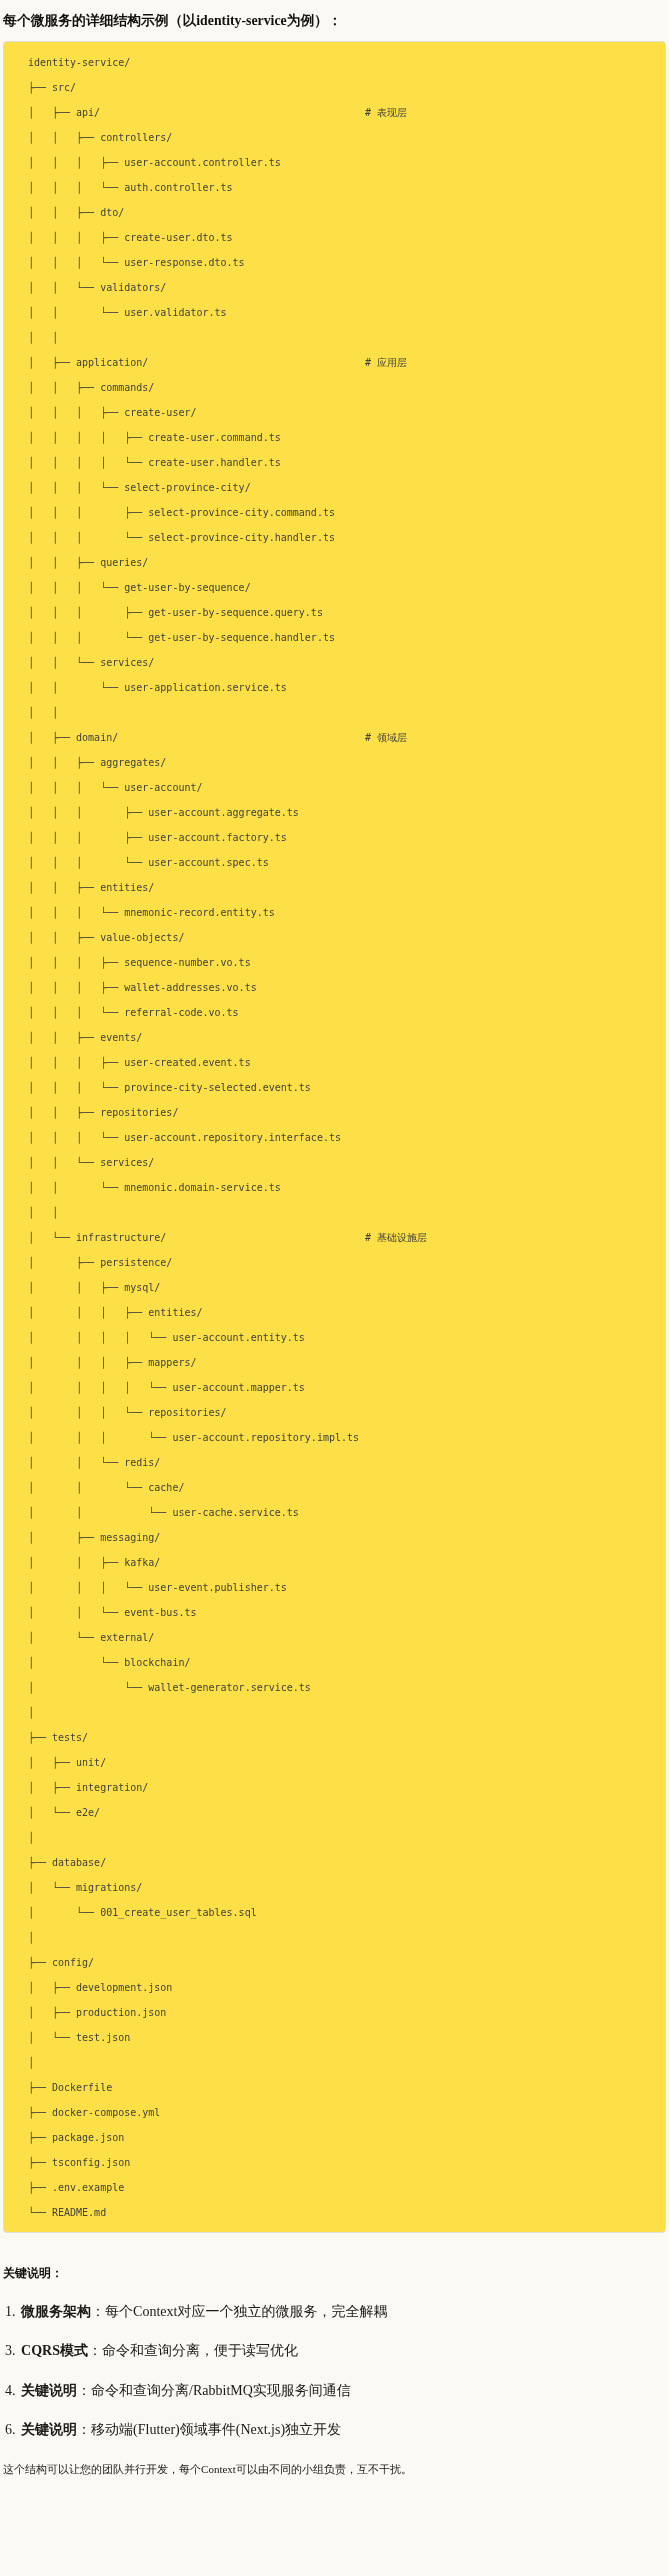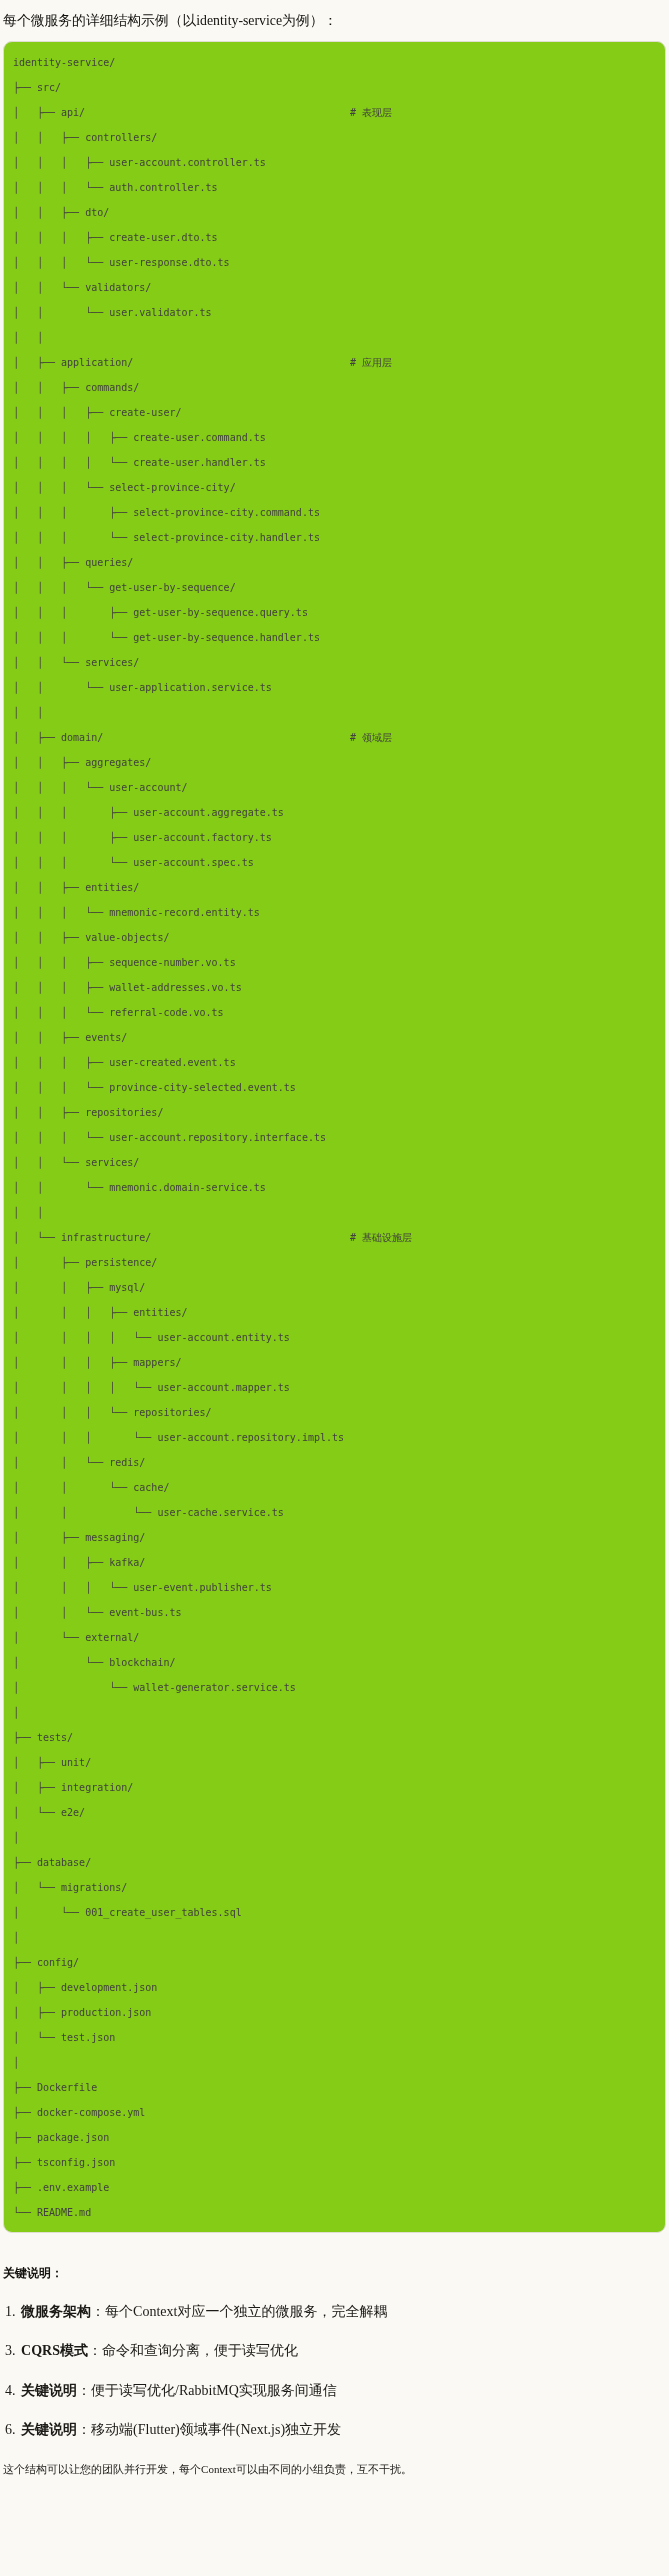--- a/index.html
+++ b/index.html
@@ -10,28 +10,29 @@
   }
   .page {
     padding: 5px 3.1px 0 3.1px;
     font-family: "Liberation Serif", "DejaVu Serif", serif;
     color: #1b1a16;
   }
   .title {
     margin: 5px 0 10px 0;
     font-size: 13.8px;
     line-height: 21px;
-    font-weight: 400;
+    font-weight: 700;
     color: #13120f;
   }
   .codeblock {
     border: 0.6px solid #e0ddd3;
-    border-radius: 9px;
-    background: #84cc16;
+    border-radius: 4px;
+    background: #fde047;
     overflow: hidden;
+    padding-left: 15px;
   }
   .tree {
     margin: 0;
     padding: 7.5px 8.8px;
     font-family: "DejaVu Sans Mono", "Liberation Mono", monospace;
     font-size: 10px;
     line-height: 25px;
     color: #42413d;
     white-space: pre;
   }
@@ -164,21 +165,21 @@
   <h2 class="notes-heading">关键说明：</h2>
 
   <ol class="notes">
     <li>
       <span class="num">1.</span><strong>微服务架构</strong><span>：每个Context对应一个独立的微服务，完全解耦</span>
     </li>
     <li>
       <span class="num">3.</span><strong>CQRS模式</strong><span>：命令和查询分离，便于读写优化</span>
     </li>
     <li>
-      <span class="num">4.</span><strong>关键说明</strong><span>：便于读写优化/RabbitMQ实现服务间通信</span>
+      <span class="num">4.</span><strong>关键说明</strong><span>：命令和查询分离/RabbitMQ实现服务间通信</span>
     </li>
     <li>
       <span class="num">6.</span><strong>关键说明</strong><span>：移动端(Flutter)领域事件(Next.js)独立开发</span>
     </li>
   </ol>
 
   <p class="closing">这个结构可以让您的团队并行开发，每个Context可以由不同的小组负责，互不干扰。</p>
 
 </div>
 

